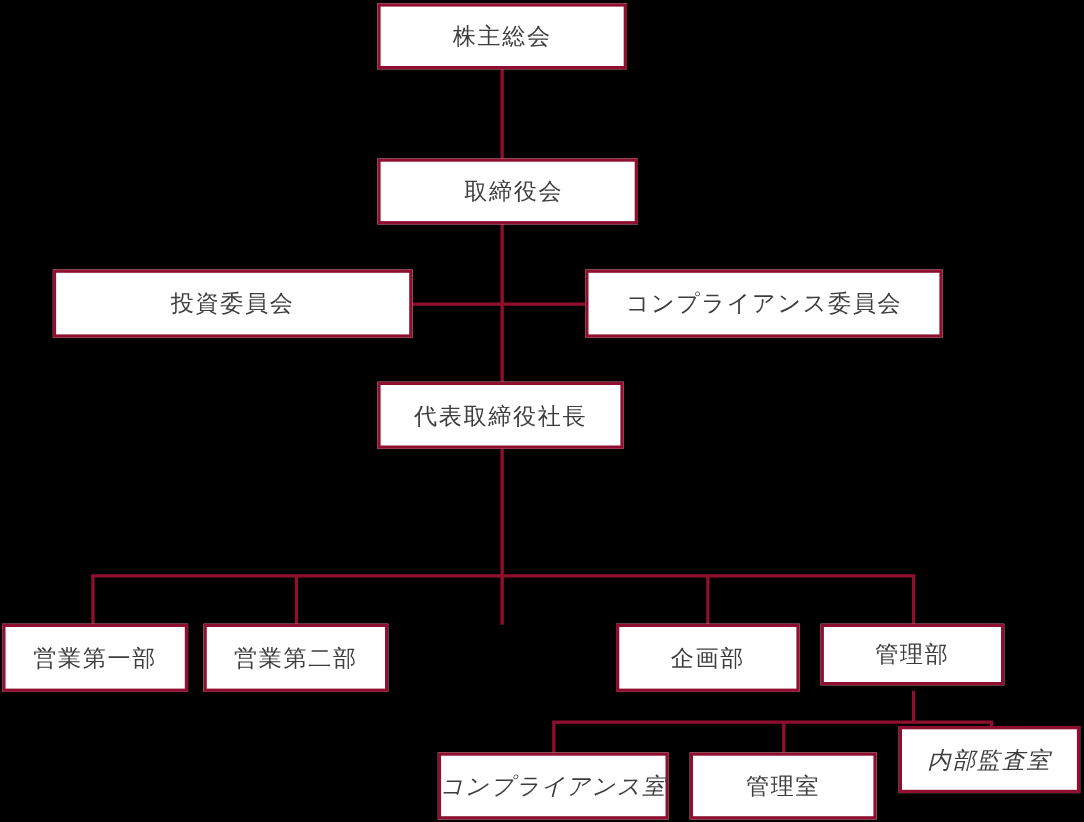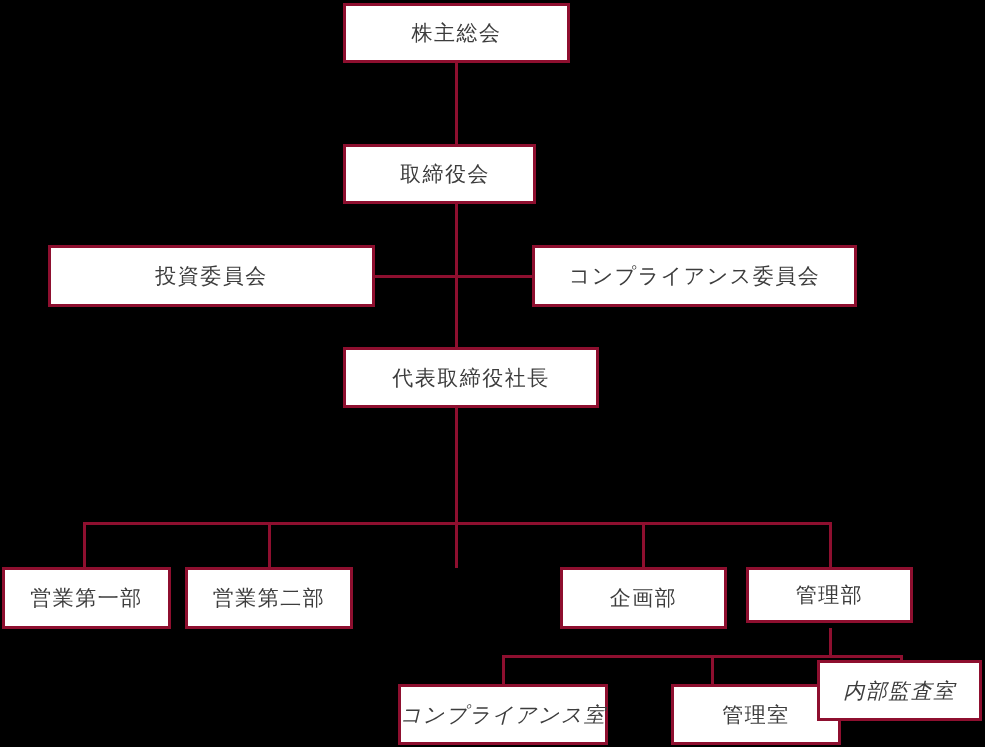--- a/index.html
+++ b/index.html
@@ -52,51 +52,51 @@
   <div class="line" style="left:829px; top:628px; width:3px;   height:29px;"></div>
   <div class="line" style="left:502px; top:655px; width:401px; height:3px;"></div>
   <div class="line" style="left:502px; top:656px; width:3px;   height:30px;"></div>
   <div class="line" style="left:711px; top:656px; width:3px;   height:30px;"></div>
   <div class="line" style="left:900px; top:656px; width:3px;   height:30px;"></div>
 
   <div class="node" style="left:343px; top:3px; width:227px; height:60px;">
     <span class="label">株主総会</span>
   </div>
 
-  <div class="node" style="left:343px; top:144px; width:193px; height:60px;padding-left:11px;">
+  <div class="node" style="left:343px; top:144px; width:237px; height:60px;padding-left:11px;">
     <span class="label">取締役会</span>
   </div>
 
   <div class="node" style="left:48px; top:245px; width:327px; height:62px;justify-content:center;">
     <span class="label">投資委員会</span>
   </div>
   <div class="node" style="left:532px; top:245px; width:325px; height:62px;">
     <span class="label">コンプライアンス委員会</span>
   </div>
 
-  <div class="node" style="left:343px; top:347px; width:256px; height:61px;">
+  <div class="node" style="left:343px; top:347px; width:224px; height:61px;">
     <span class="label">代表取締役社長</span>
   </div>
 
   <div class="node" style="left:2px; top:567px; width:169px; height:62px;">
     <span class="label">営業第一部</span>
   </div>
   <div class="node" style="left:185px; top:567px; width:168px; height:62px;">
     <span class="label">営業第二部</span>
   </div>
   <div class="node" style="left:560px; top:567px; width:167px; height:62px;">
     <span class="label">企画部</span>
   </div>
   <div class="node" style="left:746px; top:567px; width:167px; height:56px;">
     <span class="label">管理部</span>
   </div>
 
   <div class="node" style="left:398px; top:684px; width:210px; height:61px;font-style:italic;">
     <span class="label">コンプライアンス室</span>
   </div>
-  <div class="node" style="left:627px; top:684px; width:170px; height:61px;margin-left:44px;">
+  <div class="node" style="left:627px; top:684px; width:170px; height:61px;">
     <span class="label">管理室</span>
   </div>
   <div class="node" style="left:817px; top:660px; width:165px; height:61px;font-style:italic;">
     <span class="label">内部監査室</span>
   </div>
 
 </div>
 
 </body></html>

